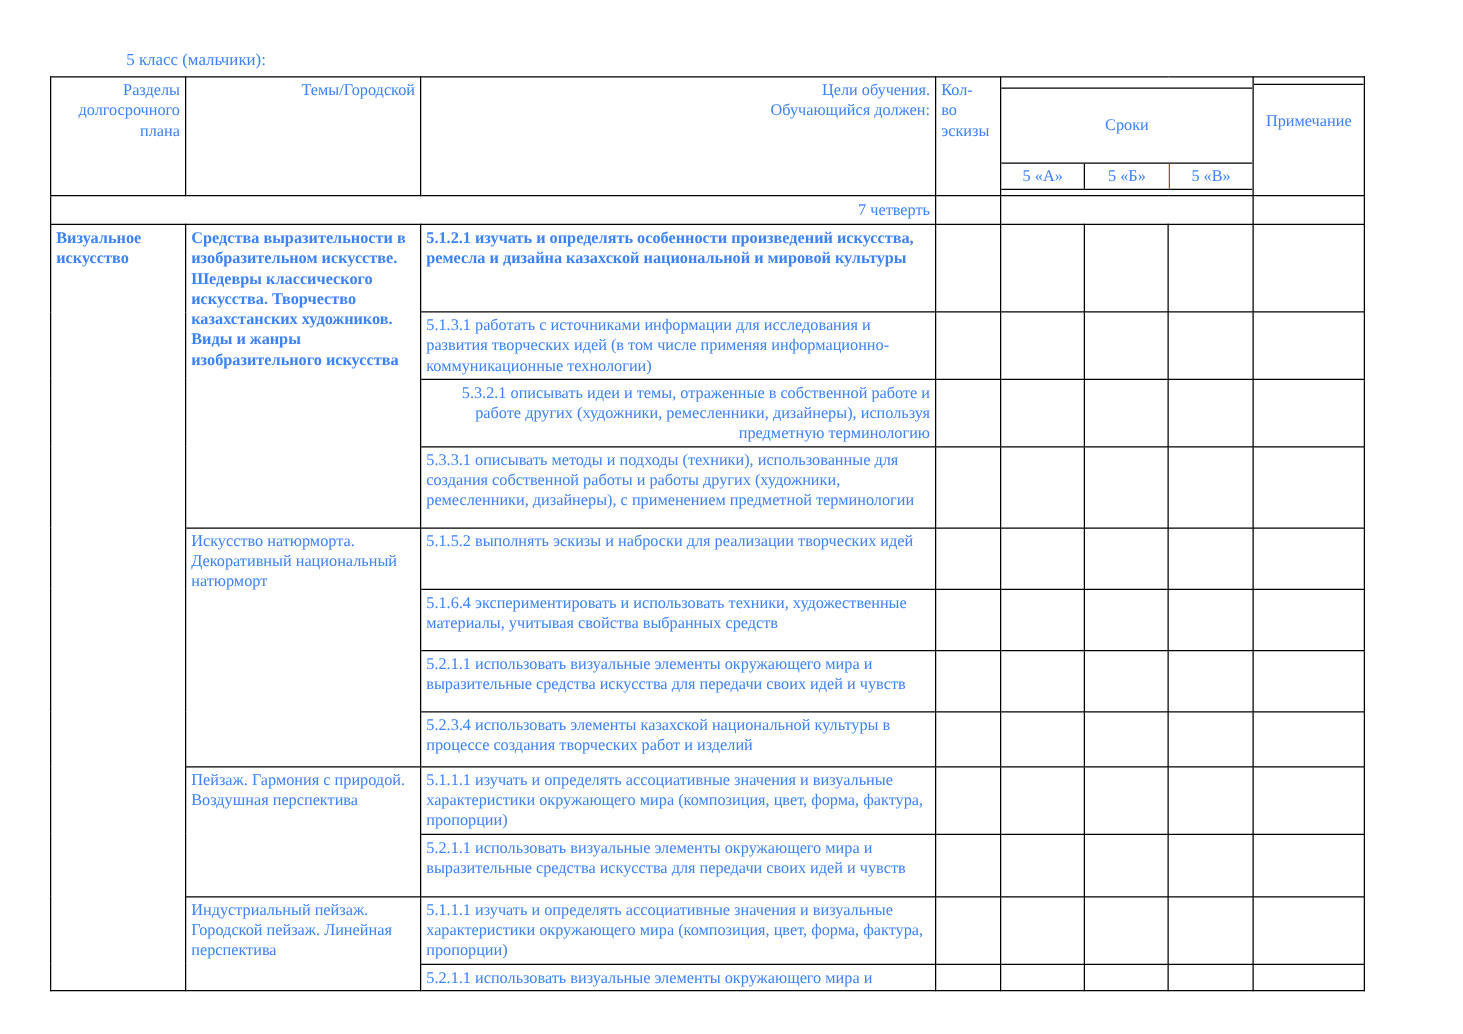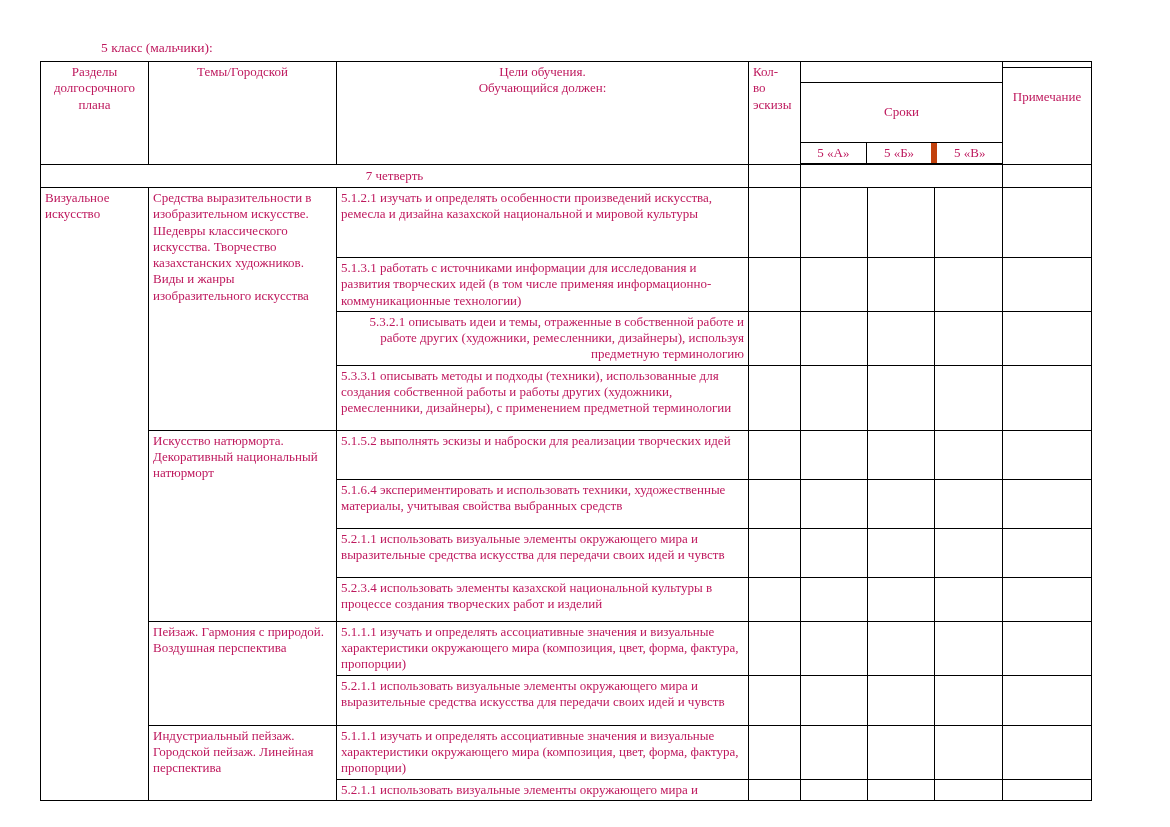--- a/index.html
+++ b/index.html
@@ -1,39 +1,39 @@
 <!DOCTYPE html>
 <html><head>
 <meta charset="utf-8">
 <style>
   html,body{margin:0;padding:0;background:#ffffff;}
   .page{
     position:relative;width:1170px;height:827px;background:#fff;overflow:hidden;
-    font-family:"Liberation Serif","DejaVu Serif",serif;color:#be185d;
+    font-family:"Liberation Serif","DejaVu Serif",serif;color:#3b82f6;
   }
   .doc-title{position:absolute;left:101px;top:40px;font-size:13.5px;white-space:nowrap;}
   table.curriculum{
     position:absolute;left:40px;top:61px;width:1051px;
     border-collapse:collapse;table-layout:fixed;
   }
   td{
     border:1px solid #000;vertical-align:top;
     font-size:13px;line-height:16.3px;padding:2px 4px;overflow:hidden;
     word-wrap:break-word;
   }
-  .c{text-align:center;margin-left:24px;}
+  .c{text-align:right;margin-left:24px;}
   .pre{white-space:pre-line;}
   tr.hdr td{height:90px;}
   td.hours-hdr{padding:2px 2px 0 4px;}
   td.group-td{padding:0;}
-  .sroki-box{margin-top:20px;border-top:1px solid #000;}
+  .sroki-box{margin-top:8px;border-top:1px solid #000;}
   .sroki-label{height:59px;border-bottom:1px solid #000;display:flex;align-items:center;justify-content:center;}
   .sroki-classes{display:flex;height:20px;border-bottom:1px solid #000;}
   .sroki-classes>div{flex:1;display:flex;align-items:center;justify-content:center;}
-  .sroki-classes>div.mid{border-left:1px solid #000;border-right:6px solid #c2410c;}
+  .sroki-classes>div.mid{border-left:1px solid #000;border-right:1px solid #c2410c;}
   .prim-box{margin-top:5px;border-top:1px solid #000;height:62px;padding-top:21px;text-align:center;}
   tr.quarter td{height:20px;padding:1px 4px;vertical-align:middle;}
 </style>
 </head>
 <body>
 
 <div class="page">
   <div class="doc-title">5 класс (мальчики):</div>
 
   <table class="curriculum">
@@ -72,21 +72,21 @@
           <div class="prim-box">Примечание</div>
         </td>
       </tr>
       <tr class="quarter">
         <td colspan="3" class="c">7 четверть</td>
         <td></td>
         <td colspan="3"></td>
         <td></td>
       </tr>
 
-    <tr style="height: 70px;">
+    <tr style="height: 70px; font-weight: bold;">
           <td rowspan="12">Визуальное искусство</td>
           <td rowspan="4">Средства выразительности в изобразительном искусстве. Шедевры классического искусства. Творчество казахстанских художников. Виды и жанры изобразительного искусства</td>
           <td>5.1.2.1 изучать и определять особенности произведений искусства, ремесла и дизайна казахской национальной и мировой культуры</td>
           <td></td>
           <td></td>
           <td></td>
           <td></td>
           <td></td>
         </tr>
         <tr style="height: 49px;">

